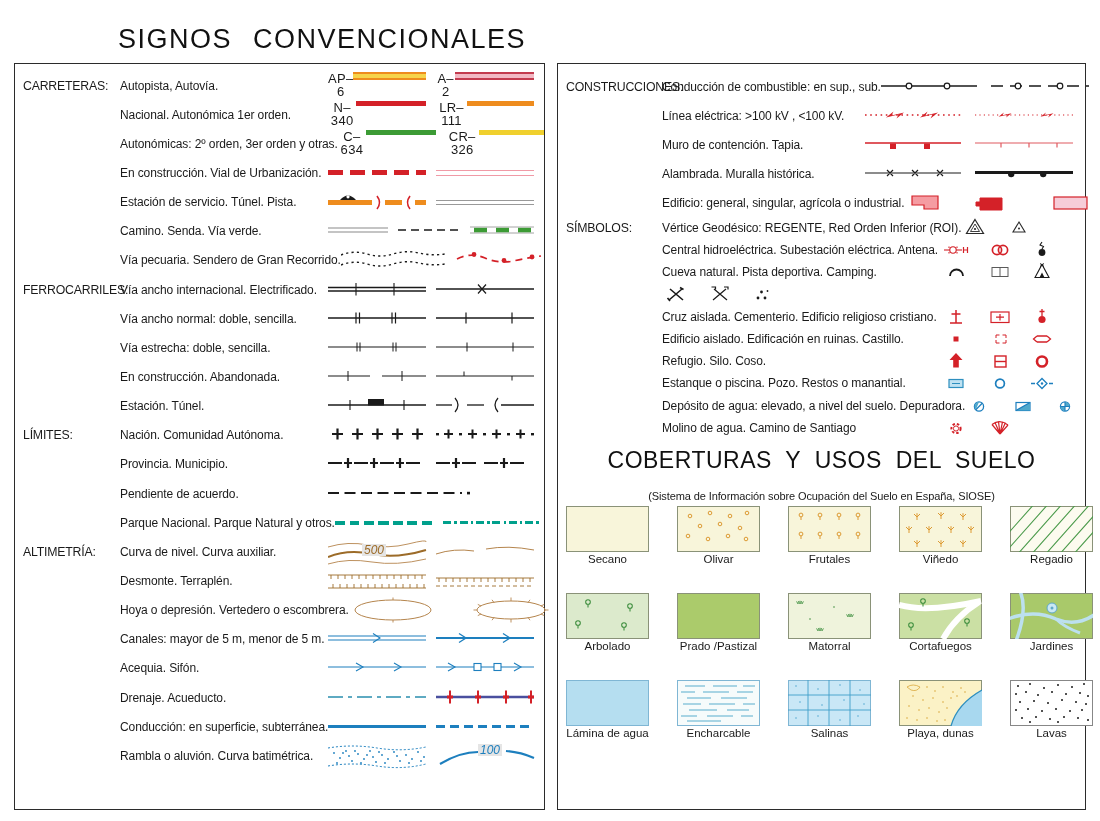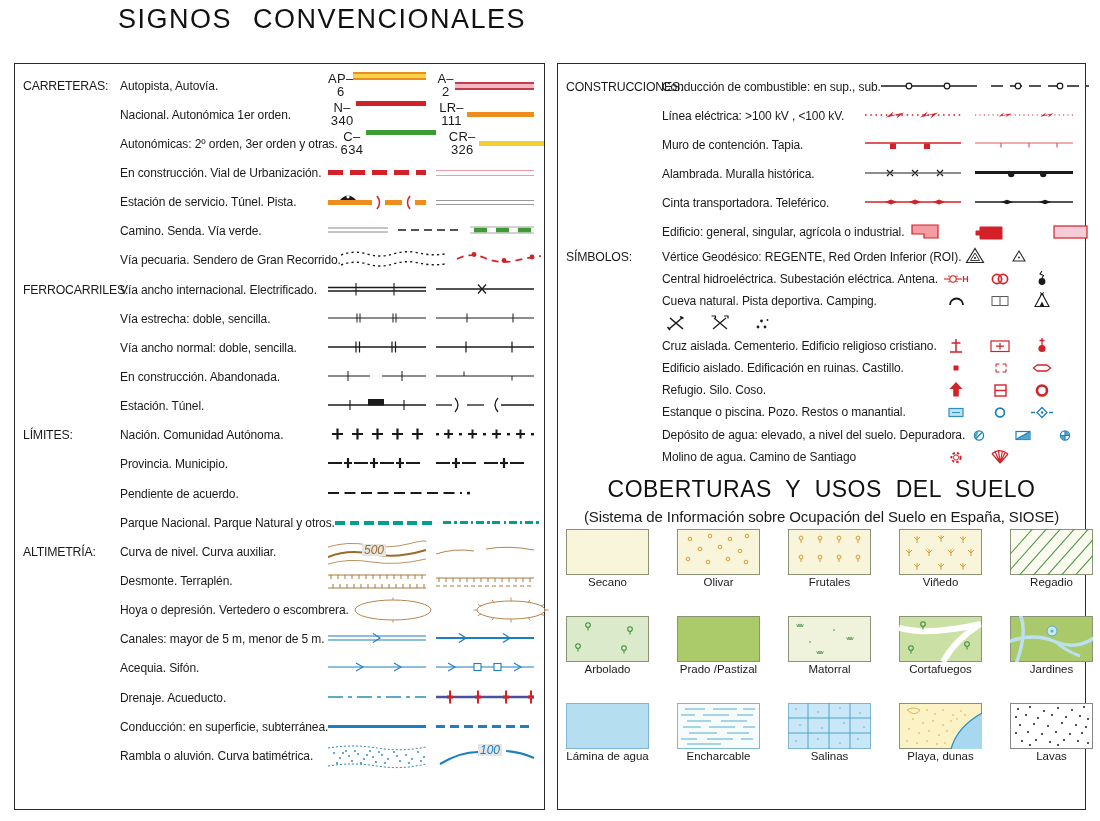--- a/index.html
+++ b/index.html
@@ -1,40 +1,40 @@
 <!DOCTYPE html>
 <html><head>
 <meta charset="utf-8">
 <style>
   html,body{margin:0;padding:0;background:#fff;}
   .canvas{position:relative;width:1100px;height:821px;background:#fff;color:#1a1a1a;
           font-family:"Liberation Sans",sans-serif;overflow:hidden;}
-  .main-title{position:absolute;left:118px;top:4px;font-size:27px;letter-spacing:1.5px;word-spacing:12px;color:#111;}
+  .main-title{position:absolute;left:118px;top:24px;font-size:27px;letter-spacing:1.5px;word-spacing:12px;color:#111;}
   .panel{position:absolute;top:63px;height:747px;border:1.6px solid #2b2b2b;box-sizing:border-box;background:#fff;}
   .left-panel{left:14px;width:531px;padding:7px 6px 0 8px;}
   .right-panel{left:557px;width:529px;padding:8px 8px 0 8px;}
   .lrow,.rrow{display:flex;align-items:center;}
   .lrow{height:29.15px;}
   .rrow{height:29px;}
   .rrow-sm{height:22.2px;}
   .cat{width:97px;flex:none;font-size:12.3px;letter-spacing:-0.2px;}
   .rcat{width:96px;flex:none;font-size:12.3px;letter-spacing:-0.2px;}
   .lbl{flex:1;font-size:12px;letter-spacing:-0.1px;white-space:nowrap;}
   .sym{width:210px;flex:none;position:relative;display:flex;align-items:center;}
   .rsym{width:212px;flex:none;display:flex;align-items:center;}
   .rsym-sm{width:135px;flex:none;display:flex;align-items:center;}
   .half{width:98px;flex:none;}
   .half+.half{margin-left:10px;}
   .hw{width:98px;flex:none;display:flex;align-items:stretch;}
-  .hw+.hw{margin-left:10px;align-items:center;}
+  .hw+.hw{margin-left:10px;}
   .shield{text-align:center;font-size:13px;line-height:13px;margin-bottom:1px;letter-spacing:0.3px;}
   .roadline{width:100%;box-sizing:border-box;}
   .ctext{position:absolute;font-size:12px;font-style:italic;background:#e5e5e5;padding:0 2px;line-height:12px;}
   .cob-title{margin-top:8px;text-align:center;font-size:23px;letter-spacing:0.5px;word-spacing:7px;color:#111;}
-  .cob-sub{text-align:center;font-size:15px;margin-top:5px;letter-spacing:-0.1px;}
+  .cob-sub{text-align:center;font-size:11px;margin-top:16px;letter-spacing:-0.1px;}
   .cob-grid{display:grid;grid-template-columns:repeat(6,1fr);column-gap:3px;row-gap:8px;margin-top:4px;gap:28px;}
   .cob-cell{display:flex;flex-direction:column;align-items:center;}
   .cob-lbl{font-size:11.5px;margin-top:1px;white-space:nowrap;}
   svg{display:block;}
 </style>
 </head>
 <body>
 
 <svg width="0" height="0" style="position:absolute">
  <defs>
@@ -173,40 +173,40 @@
           <line x1="0" y1="15" x2="98" y2="15" stroke="#1a1a1a" stroke-width="1.3"></line>
           <path d="M28 7 V19.5 M66 7 V19.5" stroke="#1a1a1a" stroke-width="1.1"></path>
           <line x1="108" y1="13" x2="206" y2="13" stroke="#1a1a1a" stroke-width="1.3"></line>
           <path d="M150 8.5 L158 17.5 M158 8.5 L150 17.5" stroke="#1a1a1a" stroke-width="1.2"></path>
         </svg>
       </div>
     </div>
 
     <div class="lrow">
       <div class="cat"></div>
+      <div class="lbl">Vía ancho normal: doble, sencilla.</div>
+      <div class="sym">
+        <svg width="210" height="28" viewBox="0 0 210 28">
+          <line x1="0" y1="13" x2="98" y2="13" stroke="#1a1a1a" stroke-width="1.6"></line>
+          <path d="M28 7.5 V18.5 M31.5 7.5 V18.5 M64 7.5 V18.5 M67.5 7.5 V18.5" stroke="#1a1a1a" stroke-width="1.2"></path>
+          <line x1="108" y1="13" x2="206" y2="13" stroke="#1a1a1a" stroke-width="1.6"></line>
+          <path d="M138 7.5 V18.5 M184 7.5 V18.5" stroke="#1a1a1a" stroke-width="1.2"></path>
+        </svg>
+      </div>
+    </div>
+
+    <div class="lrow">
+      <div class="cat"></div>
       <div class="lbl">Vía estrecha: doble, sencilla.</div>
       <div class="sym">
         <svg width="210" height="28" viewBox="0 0 210 28">
           <line x1="0" y1="13" x2="98" y2="13" stroke="#1a1a1a" stroke-width="1.1"></line>
           <path d="M29 8.5 V17.5 M32 8.5 V17.5 M65 8.5 V17.5 M68 8.5 V17.5" stroke="#1a1a1a" stroke-width="1"></path>
           <line x1="108" y1="13" x2="206" y2="13" stroke="#1a1a1a" stroke-width="1.1"></line>
           <path d="M139 8.5 V17.5 M185 8.5 V17.5" stroke="#1a1a1a" stroke-width="1"></path>
-        </svg>
-      </div>
-    </div>
-
-    <div class="lrow">
-      <div class="cat"></div>
-      <div class="lbl">Vía ancho normal: doble, sencilla.</div>
-      <div class="sym">
-        <svg width="210" height="28" viewBox="0 0 210 28">
-          <line x1="0" y1="13" x2="98" y2="13" stroke="#1a1a1a" stroke-width="1.6"></line>
-          <path d="M28 7.5 V18.5 M31.5 7.5 V18.5 M64 7.5 V18.5 M67.5 7.5 V18.5" stroke="#1a1a1a" stroke-width="1.2"></path>
-          <line x1="108" y1="13" x2="206" y2="13" stroke="#1a1a1a" stroke-width="1.6"></line>
-          <path d="M138 7.5 V18.5 M184 7.5 V18.5" stroke="#1a1a1a" stroke-width="1.2"></path>
         </svg>
       </div>
     </div>
 
     <div class="lrow">
       <div class="cat"></div>
       <div class="lbl">En construcción. Abandonada.</div>
       <div class="sym">
         <svg width="210" height="28" viewBox="0 0 210 28">
           <path d="M0 13 H42 M54 13 H98" stroke="#1a1a1a" stroke-width="1.2"></path>
@@ -499,35 +499,20 @@
       <div class="rsym">
         <svg width="212" height="28" viewBox="0 0 212 28">
           <line x1="0" y1="13" x2="96" y2="13" stroke="#1a1a1a" stroke-width="1.1"></line>
           <path d="M22 10 l6 6 m0 -6 l-6 6 M47 10 l6 6 m0 -6 l-6 6 M72 10 l6 6 m0 -6 l-6 6" stroke="#1a1a1a" stroke-width="1.2" fill="none"></path>
           <line x1="110" y1="12.5" x2="208" y2="12.5" stroke="#1a1a1a" stroke-width="3"></line>
           <path d="M143 14 a3.2 3.2 0 0 0 6.4 0 z M175 14 a3.2 3.2 0 0 0 6.4 0 z" fill="#1a1a1a"></path>
         </svg>
       </div>
     </div>
 
-    <div class="rrow">
-      <div class="rcat"></div>
-      <div class="lbl">Cinta transportadora. Teleférico.</div>
-      <div class="rsym">
-        <svg width="212" height="28" viewBox="0 0 212 28">
-          <line x1="0" y1="13" x2="96" y2="13" stroke="#d42128" stroke-width="1.5"></line>
-          <polygon points="20,13 26,10.5 32,13 26,15.5" fill="#d42128"></polygon>
-          <polygon points="44,13 50,10.5 56,13 50,15.5" fill="#d42128"></polygon>
-          <polygon points="68,13 74,10.5 80,13 74,15.5" fill="#d42128"></polygon>
-          <line x1="110" y1="13" x2="208" y2="13" stroke="#1a1a1a" stroke-width="1.3"></line>
-          <polygon points="136,13 142,10.8 148,13 142,15.2" fill="#1a1a1a"></polygon>
-          <polygon points="174,13 180,10.8 186,13 180,15.2" fill="#1a1a1a"></polygon>
-        </svg>
-      </div>
-    </div>
 
 
     <div class="rrow">
       <div class="rcat"></div>
       <div class="lbl">Edificio: general, singular, agrícola o industrial.</div>
       <div class="rsym">
         <svg width="212" height="28" viewBox="0 0 212 28">
           <path d="M8 7 h26 v13 h-14 v-4 h-12 z" fill="#f59ca2" stroke="#d42128" stroke-width="1.2"></path>
           <path d="M76 9 h22 v12 h-22 v-4 h-4 v-4 h4 z" fill="#d42128" stroke="#d42128" stroke-width="1"></path>
           <rect x="150" y="8" width="33" height="12" fill="#f6ccd8" stroke="#d42128" stroke-width="1.2"></rect>

